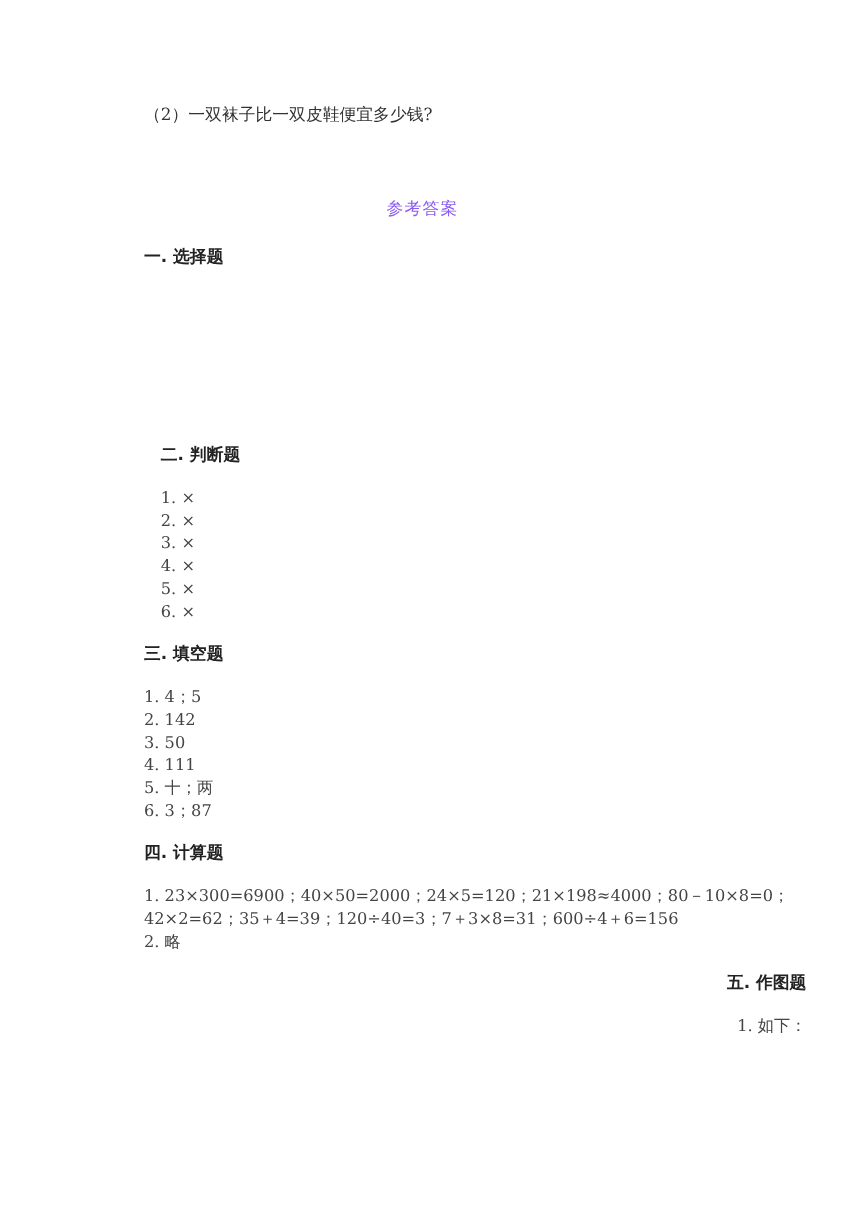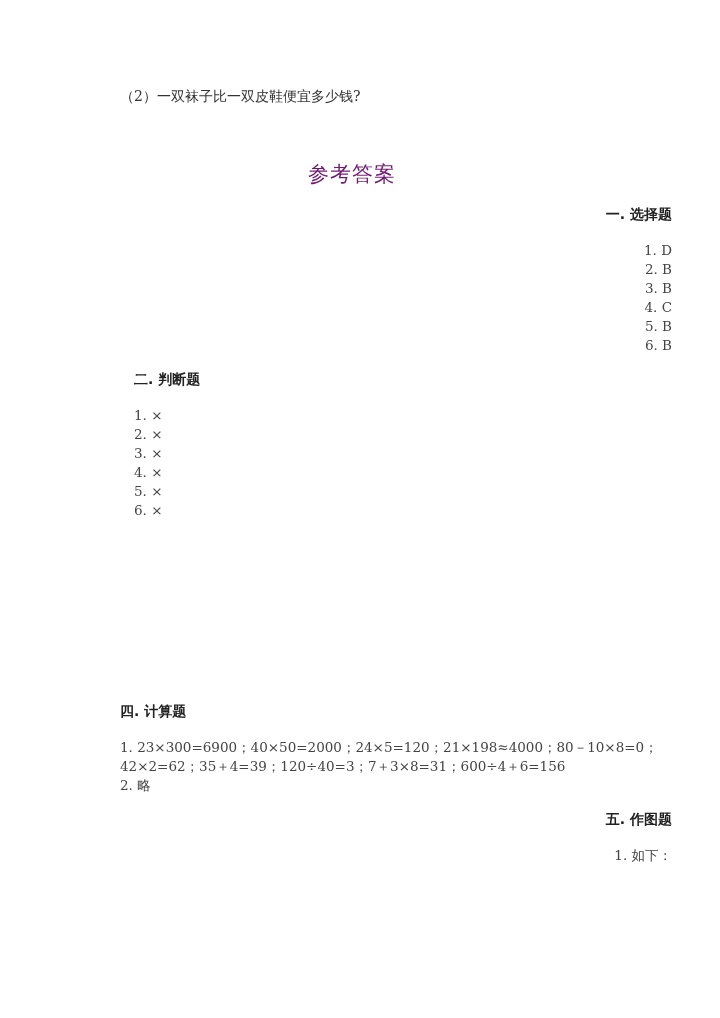--- a/index.html
+++ b/index.html
@@ -29,23 +29,23 @@
       line-height: 18px;
       color: #333;
       white-space: nowrap;
     }
     .title {
       position: absolute;
       left: 0;
       width: 680px;
       text-align: center;
       top: 160px;
-      font-size: 21px;
+      font-size: 14px;
       line-height: 28px;
-      color: #701a75;
+      color: #8b5cf6;
       letter-spacing: 1px;
     }
     .section {
       position: absolute;
       left: 108px;
       right: 60px;
     }
     .section-heading {
       font-family: "DejaVu Sans", "Liberation Sans", sans-serif;
       font-weight: bold;
@@ -69,44 +69,47 @@
   </style>
 </head>
 <body>
 
 <div class="page">
 
   <div class="q-line" style="top:87px;">（2）一双袜子比一双皮鞋便宜多少钱?</div>
 
   <div class="title">参考答案</div>
 
-  <div class="section" style="top:205px;text-align:right;">
+  <div class="section" style="top:205px;">
     <div class="section-heading">一. 选择题</div>
-    <ul class="answer-list">
-      <li class="answer-item">1. D</li>
-      <li class="answer-item">2. B</li>
-      <li class="answer-item">3. B</li>
-      <li class="answer-item">4. C</li>
-      <li class="answer-item">5. B</li>
-      <li class="answer-item">6. B</li>
-    </ul>
   </div>
 
   <div class="section" style="top:370px;margin-left:14px;">
     <div class="section-heading">二. 判断题</div>
     <ul class="answer-list">
       <li class="answer-item">1. ×</li>
       <li class="answer-item">2. ×</li>
       <li class="answer-item">3. ×</li>
       <li class="answer-item">4. ×</li>
       <li class="answer-item">5. ×</li>
       <li class="answer-item">6. ×</li>
     </ul>
   </div>
 
+  <div class="section" style="top:536px;">
+    <div class="section-heading">三. 填空题</div>
+    <ul class="answer-list">
+      <li class="answer-item">1. 4；5</li>
+      <li class="answer-item">2. 142</li>
+      <li class="answer-item">3. 50</li>
+      <li class="answer-item">4. 111</li>
+      <li class="answer-item">5. 十；两</li>
+      <li class="answer-item">6. 3；87</li>
+    </ul>
+  </div>
 
   <div class="section" style="top:702px;">
     <div class="section-heading">四. 计算题</div>
     <ul class="answer-list">
       <li class="answer-item">1. 23×300=6900；40×50=2000；24×5=120；21×198≈4000；80－10×8=0；</li>
       <li class="answer-item">42×2=62；35＋4=39；120÷40=3；7＋3×8=31；600÷4＋6=156</li>
       <li class="answer-item">2. 略</li>
     </ul>
   </div>
 

